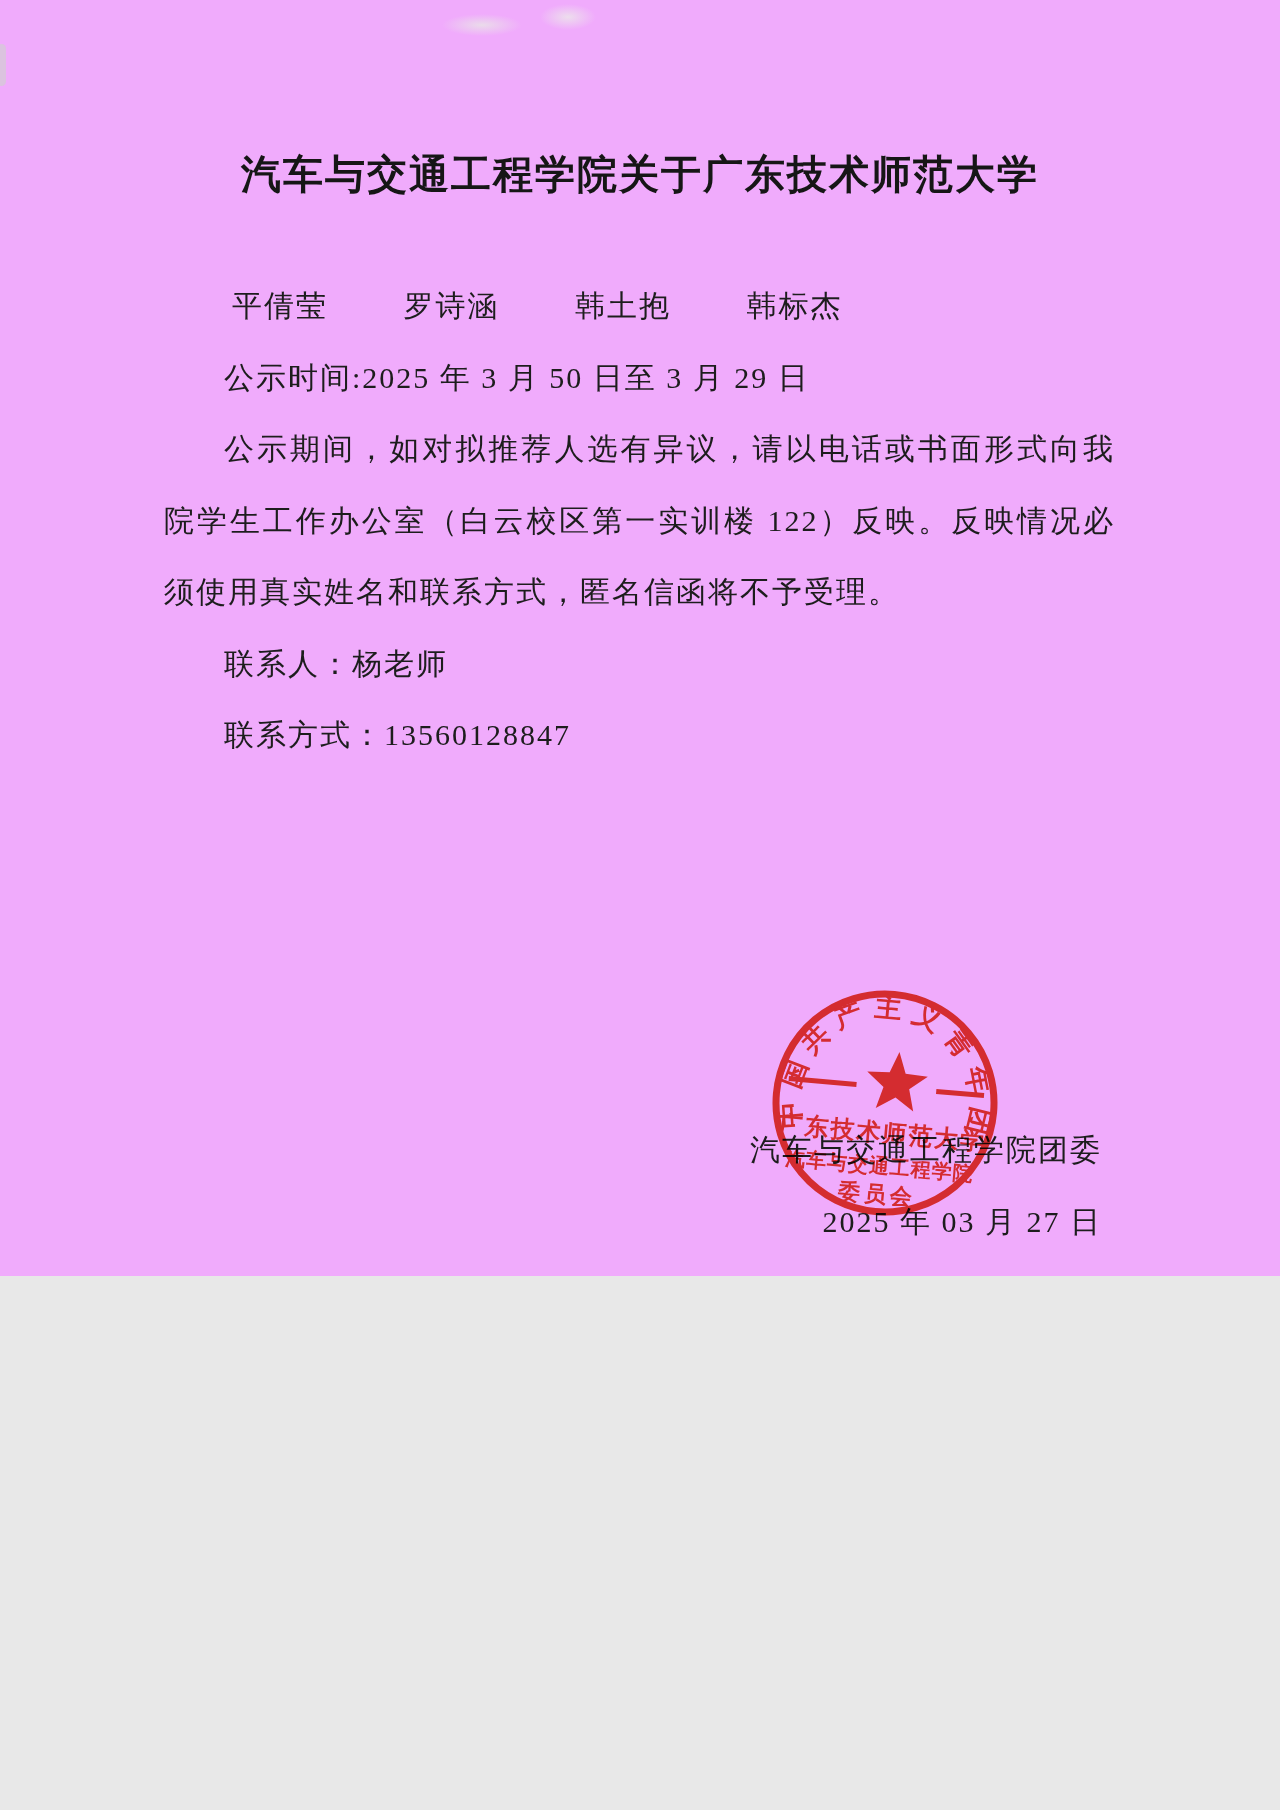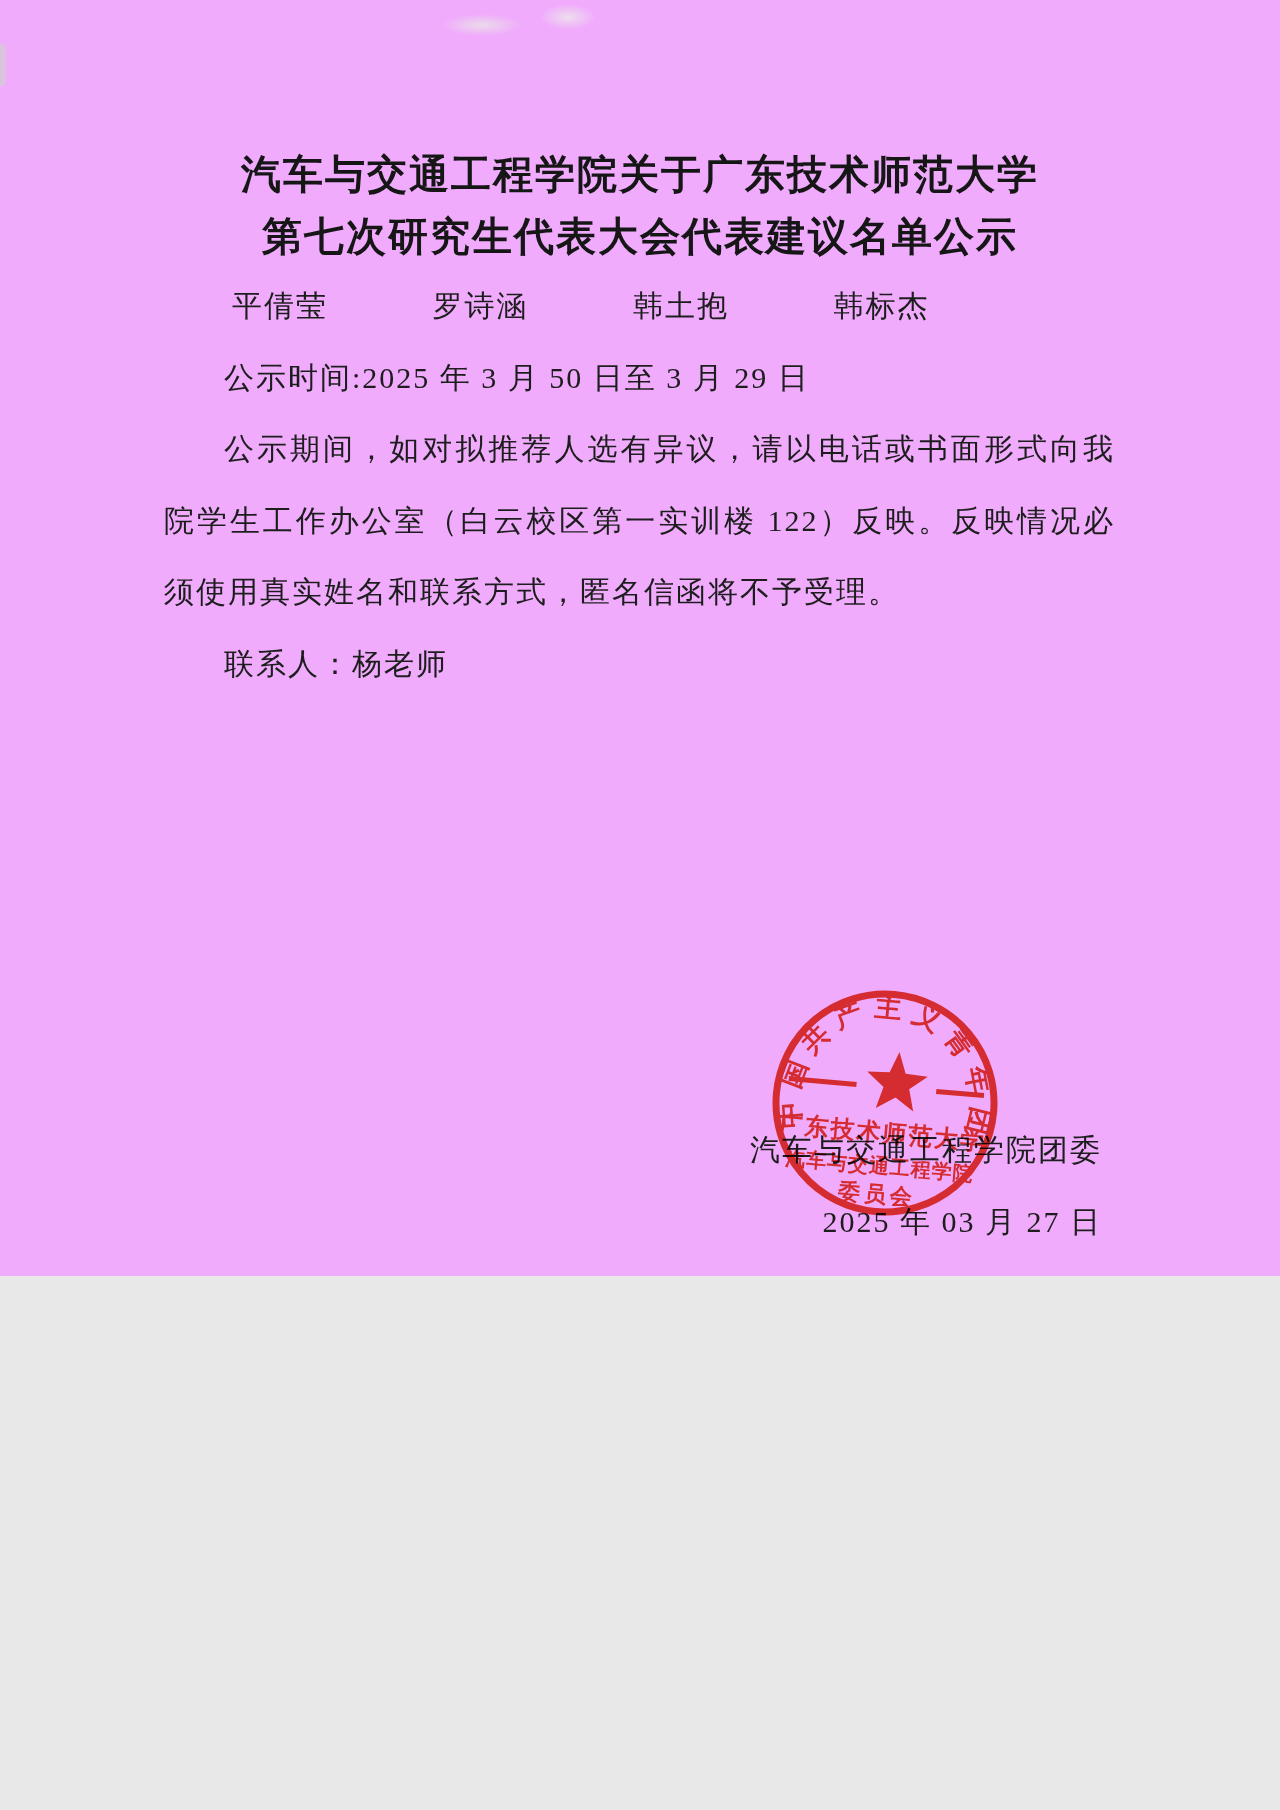--- a/index.html
+++ b/index.html
@@ -23,21 +23,21 @@
     line-height:62px;letter-spacing:2px;margin:0;color:#161616;
   }
   .content{
     position:absolute;top:270px;left:164px;width:951px;
     font-size:30px;line-height:71.5px;letter-spacing:2px;
     text-align:justify;
   }
   .content p{margin:0;}
   .indent{text-indent:2em;}
   .names{padding-left:68px;letter-spacing:2px;}
-  .names span + span{margin-left:95px;}
+  .names span + span{margin-left:66px;}
   .signature{
     position:absolute;top:1110px;right:170px;
     font-size:30px;line-height:64px;letter-spacing:2px;
     text-align:right;
   }
   .signature p{margin:8px;}
   .seal{
     position:absolute;left:765px;top:983px;
     width:240px;height:240px;
     mix-blend-mode:multiply;opacity:.92;
@@ -49,33 +49,33 @@
 <body>
 
 <div class="page">
 
   <div class="artifact left-edge"></div>
   <div class="artifact top-a"></div>
   <div class="artifact top-b"></div>
 
   <h1 class="title">
     <span style="display:block">汽车与交通工程学院关于广东技术师范大学</span>
-    <span style="display:block">第七次研究生代表大会代表建议名单公示</span>
   </h1>
 
   <div class="content">
     <p class="names">
       <span>平倩莹</span>
       <span>罗诗涵</span>
       <span>韩土抱</span>
       <span>韩标杰</span>
     </p>
     <p class="indent">公示时间:2025 年 3 月 50 日至 3 月 29 日</p>
     <p class="indent">公示期间，如对拟推荐人选有异议，请以电话或书面形式向我院学生工作办公室（白云校区第一实训楼 122）反映。反映情况必须使用真实姓名和联系方式，匿名信函将不予受理。</p>
     <p class="indent">联系人：杨老师</p>
+    <p class="indent">联系方式：13560128847</p>
   </div>
 
   <div class="signature">
     <p>汽车与交通工程学院团委</p>
     <p>2025 年 03 月 27 日</p>
   </div>
 
   <svg class="seal" viewBox="0 0 240 240" width="240" height="240" xmlns="http://www.w3.org/2000/svg">
     <g transform="rotate(5 120 120)">
       <circle cx="120" cy="120" r="109" fill="none" stroke-width="7" stroke="#e0301e"></circle>

